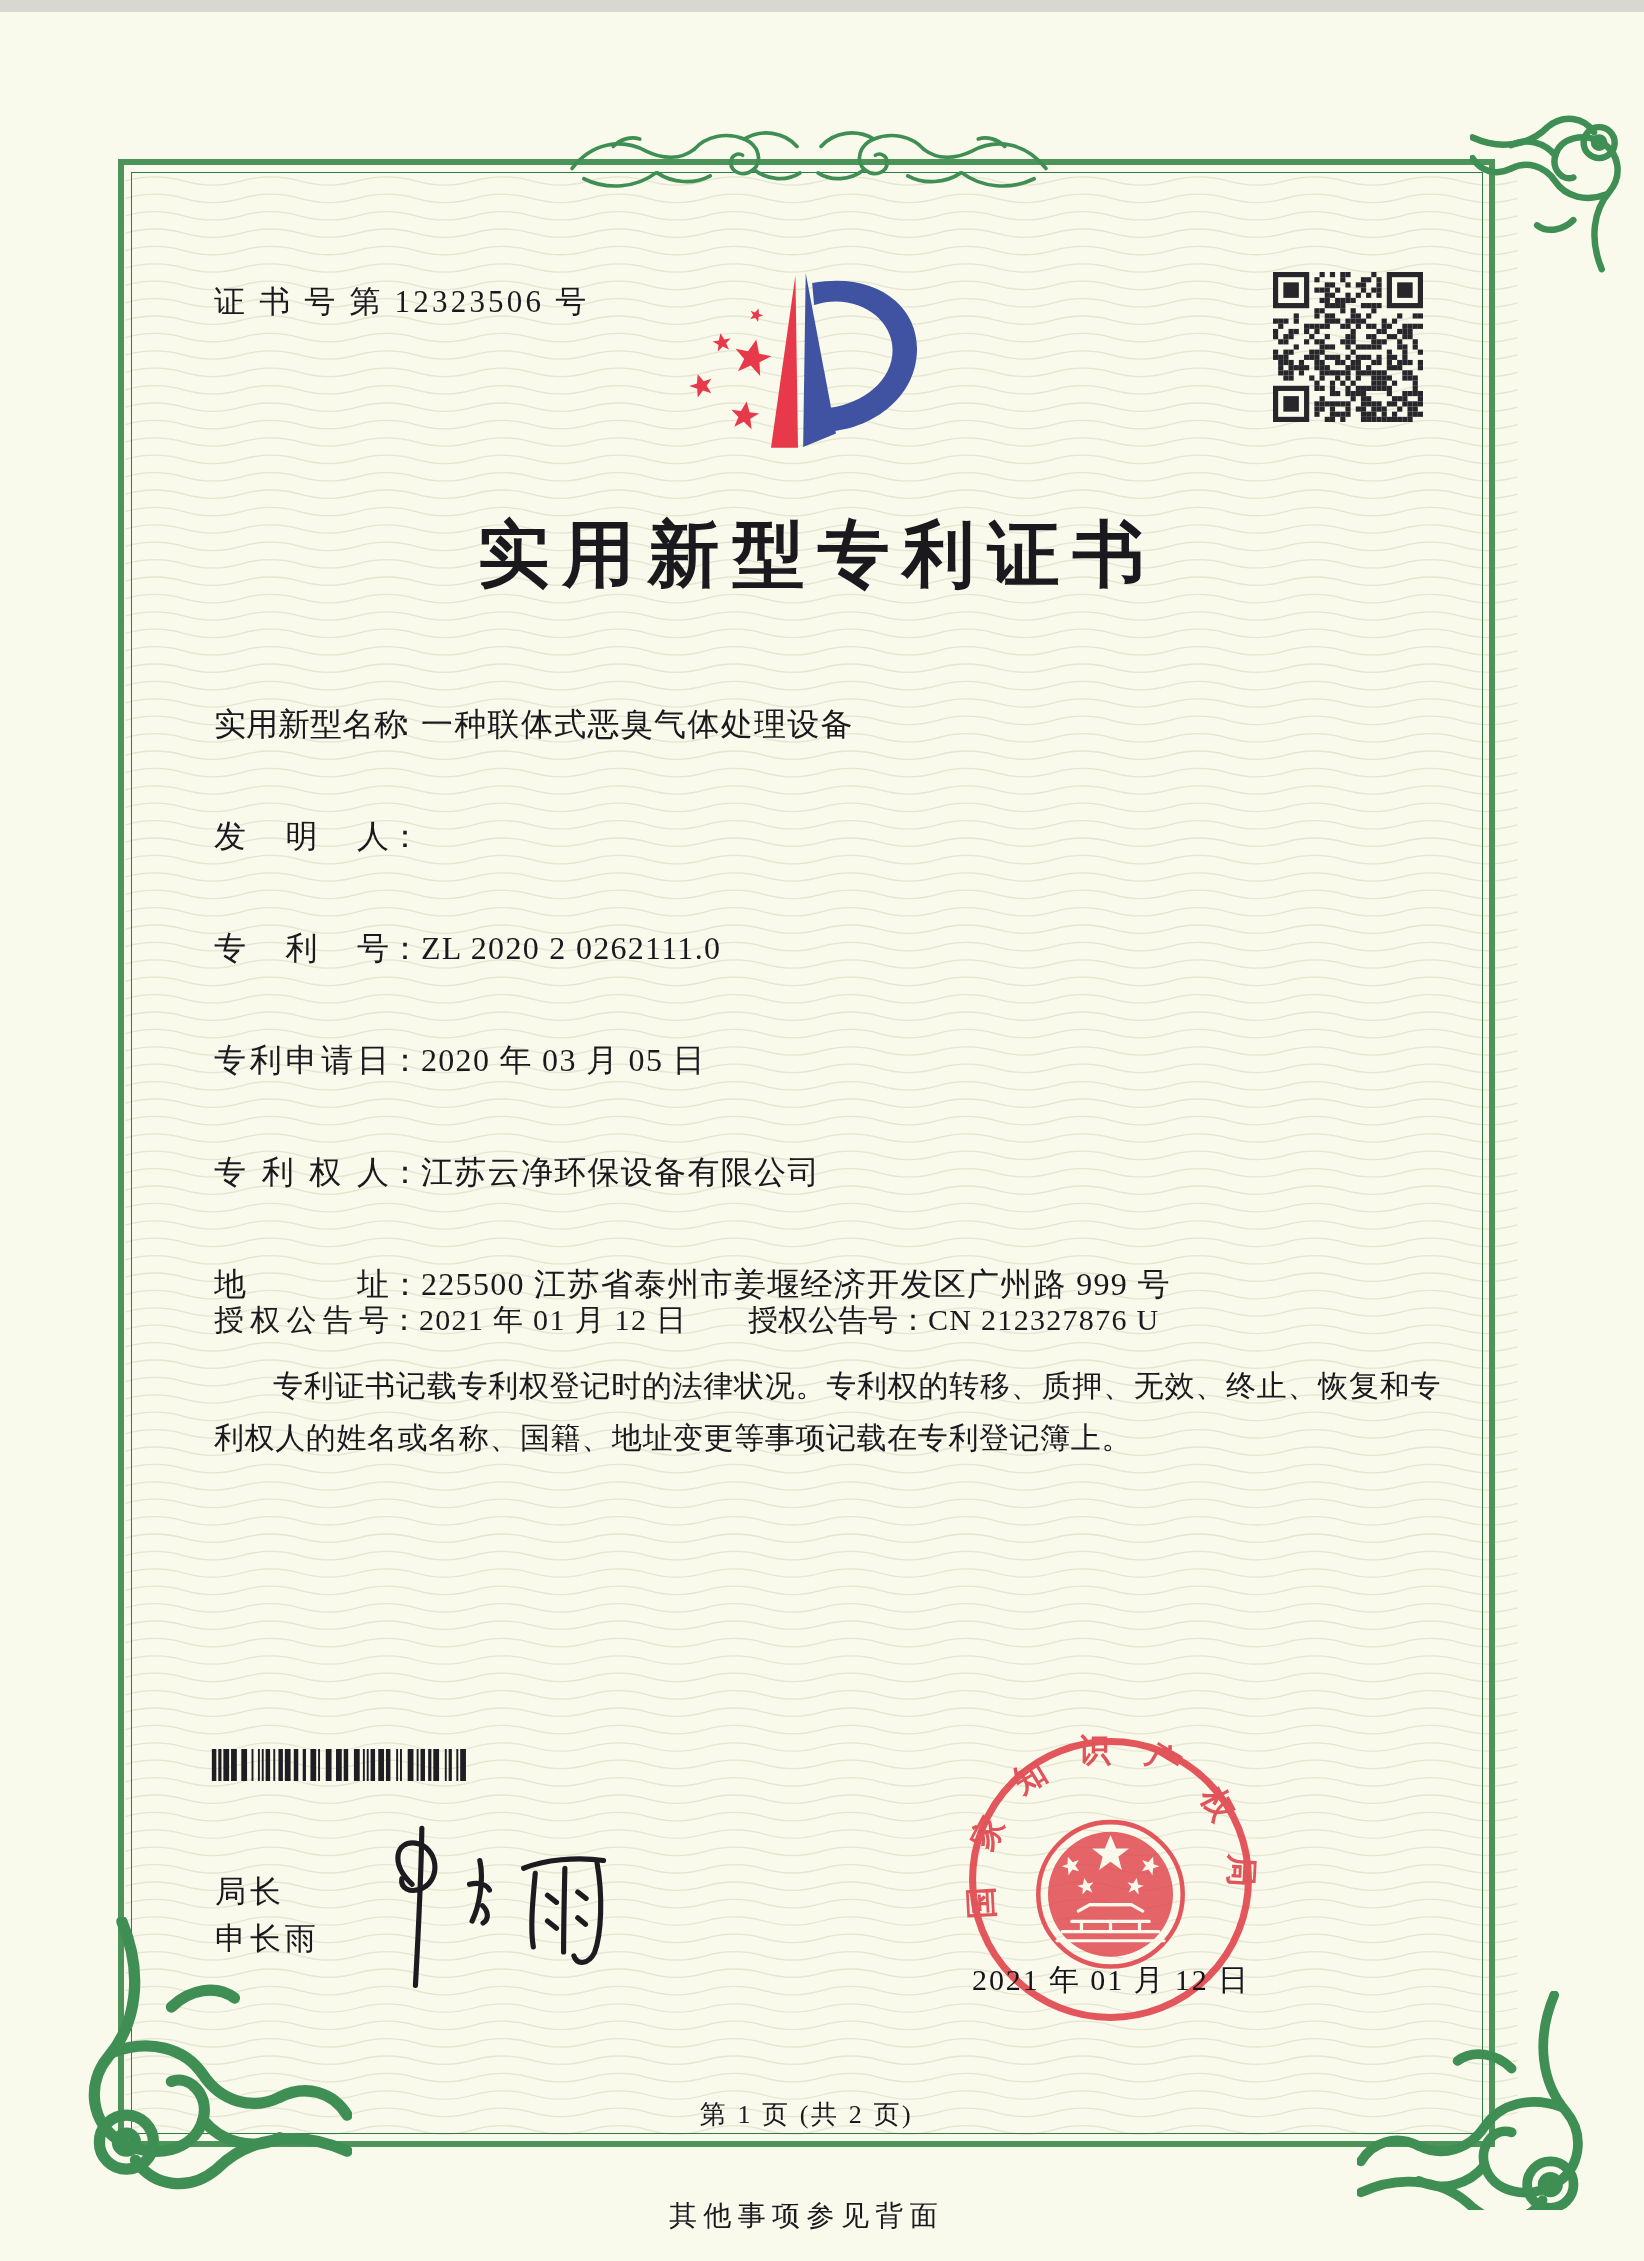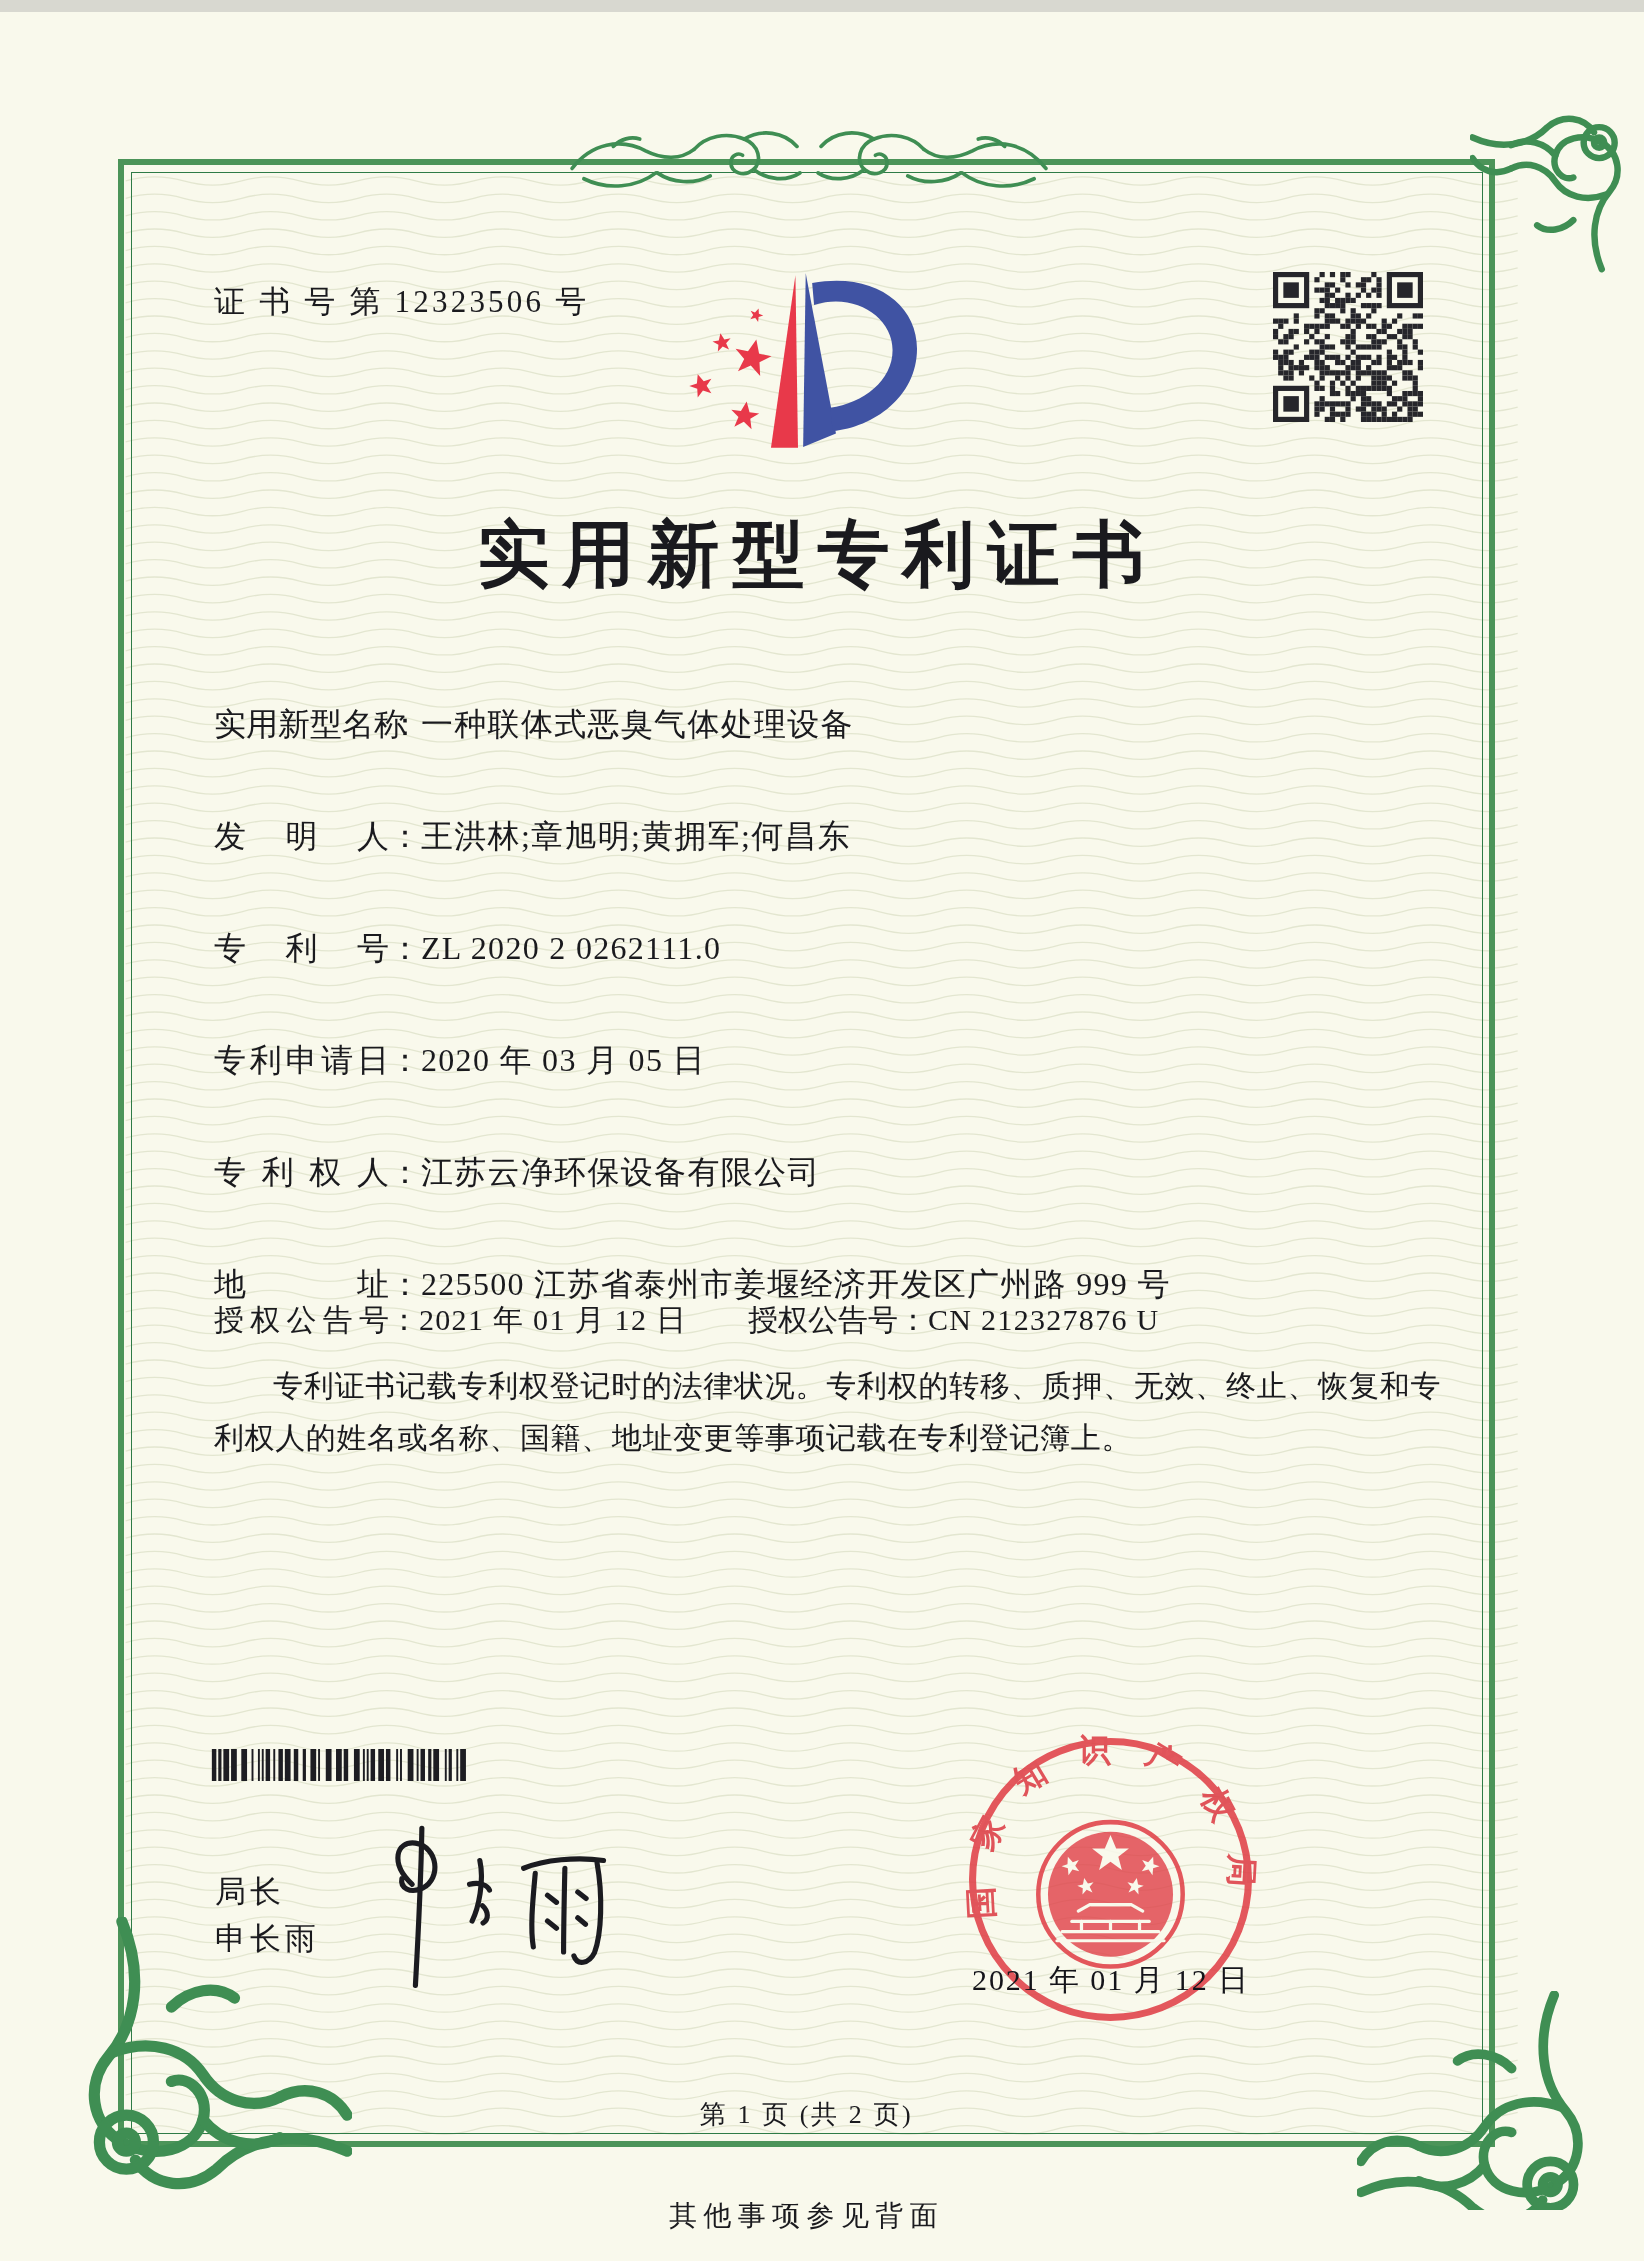--- a/index.html
+++ b/index.html
@@ -553,21 +553,20 @@
 
   <div id="fields" class="abs fields">
       <div class="field-row">
         <span class="flabel">实用新型名称</span>
         <span class="fcolon">：</span>
         <span class="fvalue">一种联体式恶臭气体处理设备</span>
       </div>
       <div class="field-row">
         <span class="flabel">发明人</span>
         <span class="fcolon">：</span>
-        <span class="fvalue">王洪林;章旭明;黄拥军;何昌东</span>
       </div>
       <div class="field-row">
         <span class="flabel">专利号</span>
         <span class="fcolon">：</span>
         <span class="fvalue">ZL 2020 2 0262111.0</span>
       </div>
       <div class="field-row">
         <span class="flabel">专利申请日</span>
         <span class="fcolon">：</span>
         <span class="fvalue">2020 年 03 月 05 日</span>

